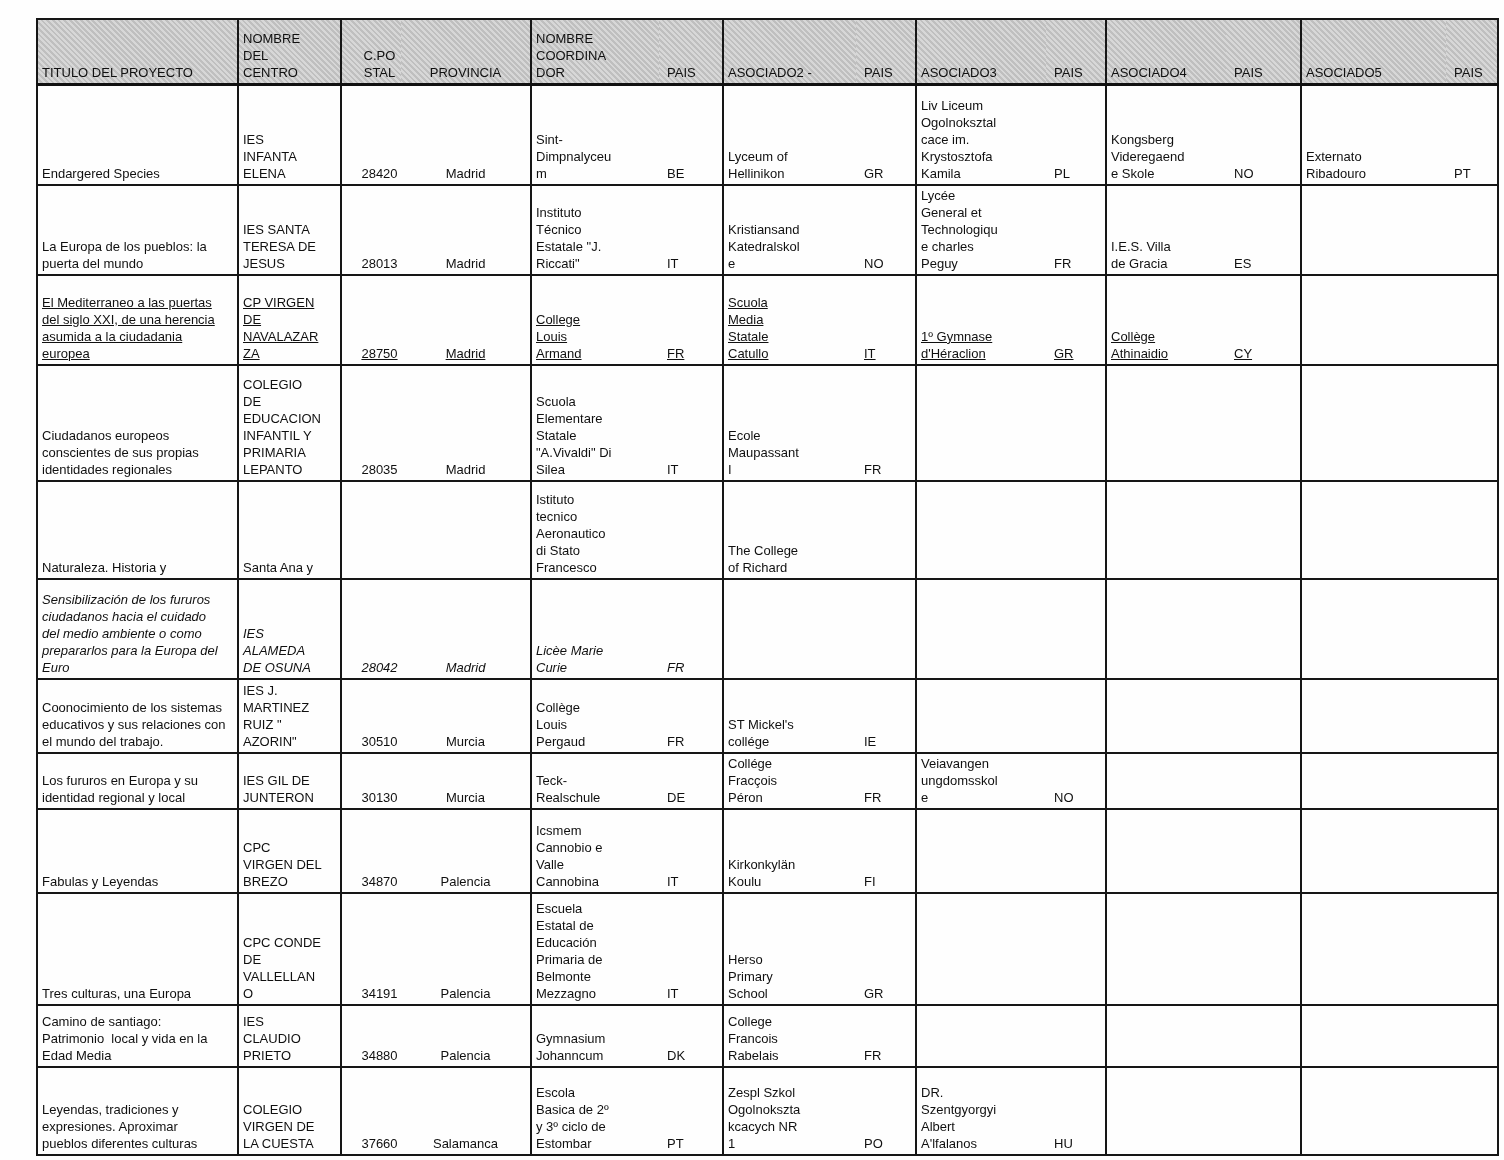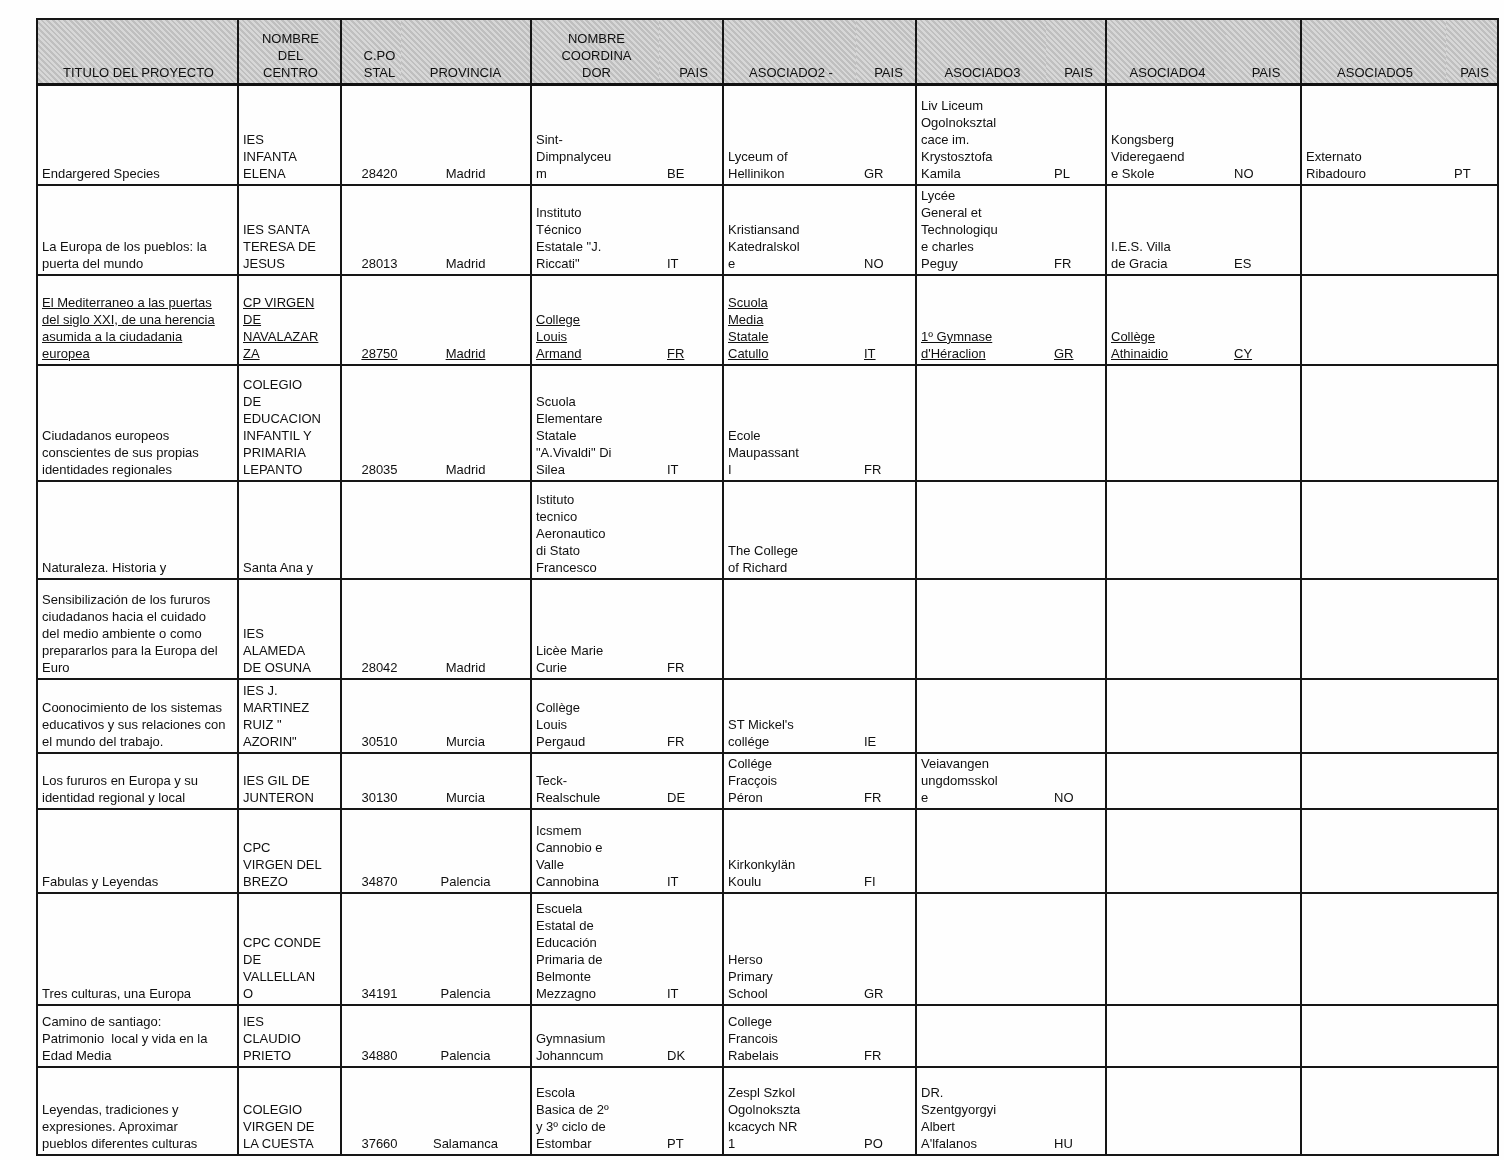--- a/index.html
+++ b/index.html
@@ -27,21 +27,20 @@
     line-height:17px;
     white-space:pre-wrap;
     overflow:hidden;
     word-wrap:break-word;
   }
   thead th {
     height:60px;
     background-color:#c9c9c9;
     background-image:repeating-linear-gradient(45deg, rgba(255,255,255,0.25) 0 2px, rgba(0,0,0,0.05) 2px 4px);
     border-bottom:3px solid #111;
-    text-align:center;
   }
   
   .nbr { border-right:none; }
   .nbl { border-left:none; }
   .num  { text-align:center; padding-left:18px; padding-right:2px; }
   .prov { text-align:center; padding-left:2px; padding-right:2px; }
   .pais { padding-left:8px; }
 </style>
 </head>
 <body>
@@ -216,21 +215,21 @@
     <td class="nbr">The College
 of Richard</td>
     <td class="nbl pais"></td>
     <td class="nbr"></td>
     <td class="nbl pais"></td>
     <td class="nbr"></td>
     <td class="nbl pais"></td>
     <td class="nbr"></td>
     <td class="nbl pais"></td>
   </tr>
-        <tr style="height: 100px;">
+        <tr style="height: 100px; font-style: italic;">
     <td>Sensibilización de los fururos
 ciudadanos hacia el cuidado
 del medio ambiente o como
 prepararlos para la Europa del
 Euro</td>
     <td>IES
 ALAMEDA
 DE OSUNA</td>
     <td class="nbr num">28042</td>
     <td class="nbl prov">Madrid</td>

